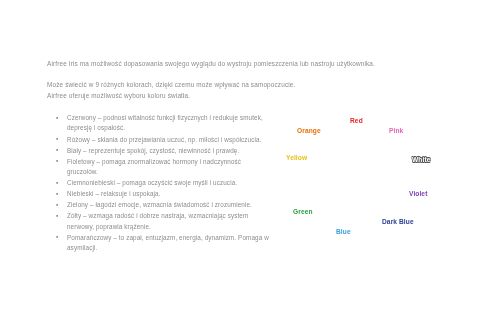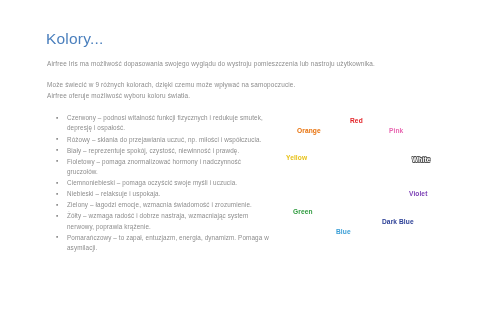--- a/index.html
+++ b/index.html
@@ -171,21 +171,20 @@
   .lbl-blue      { left: 60px;  top: 116px; color: #3a9ed6; }
   .lbl-green     { left: 17px;  top: 96px;  color: #2f9b3f; }
   .lbl-yellow    { left: 10px;  top: 42px;  color: #e8c21a; }
   .lbl-orange    { left: 21px;  top: 15px;  color: #e8720c; }
 </style>
 </head>
 <body>
 
 <div class="slide">
 
-  <div class="page-title">Kolory...</div>
 
   <div class="intro">
     <p>Airfree Iris ma możliwość dopasowania swojego wyglądu do wystroju pomieszczenia lub nastroju użytkownika.</p>
     <div class="gap"></div>
     <p>Może świecić w 9 różnych kolorach, dzięki czemu może wpływać na samopoczucie.</p>
     <p>Airfree oferuje możliwość wyboru koloru światła.</p>
   </div>
 
   <ul class="bullets">
     <li>Czerwony – podnosi witalność funkcji fizycznych i redukuje  smutek, depresję i ospałość.</li>

